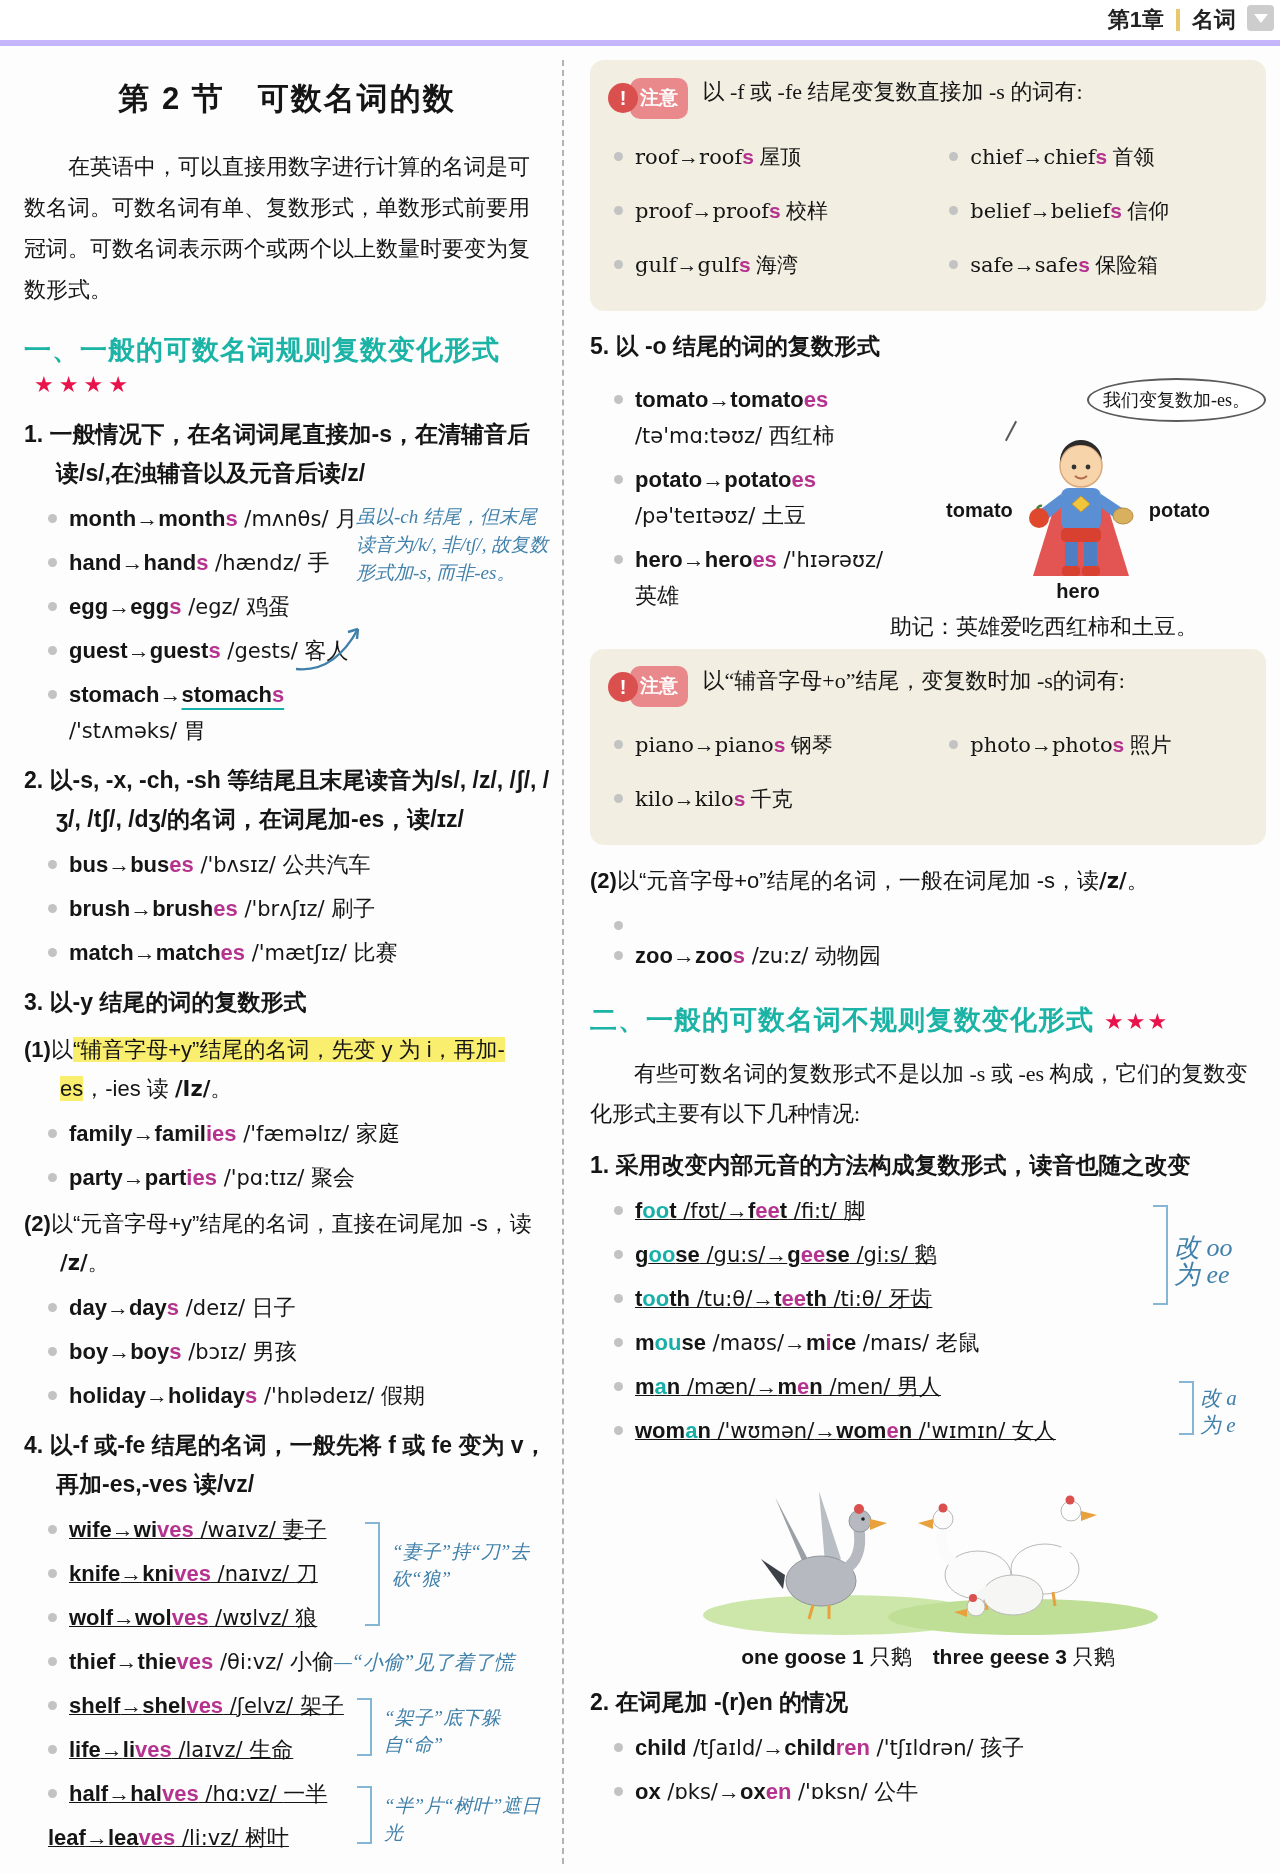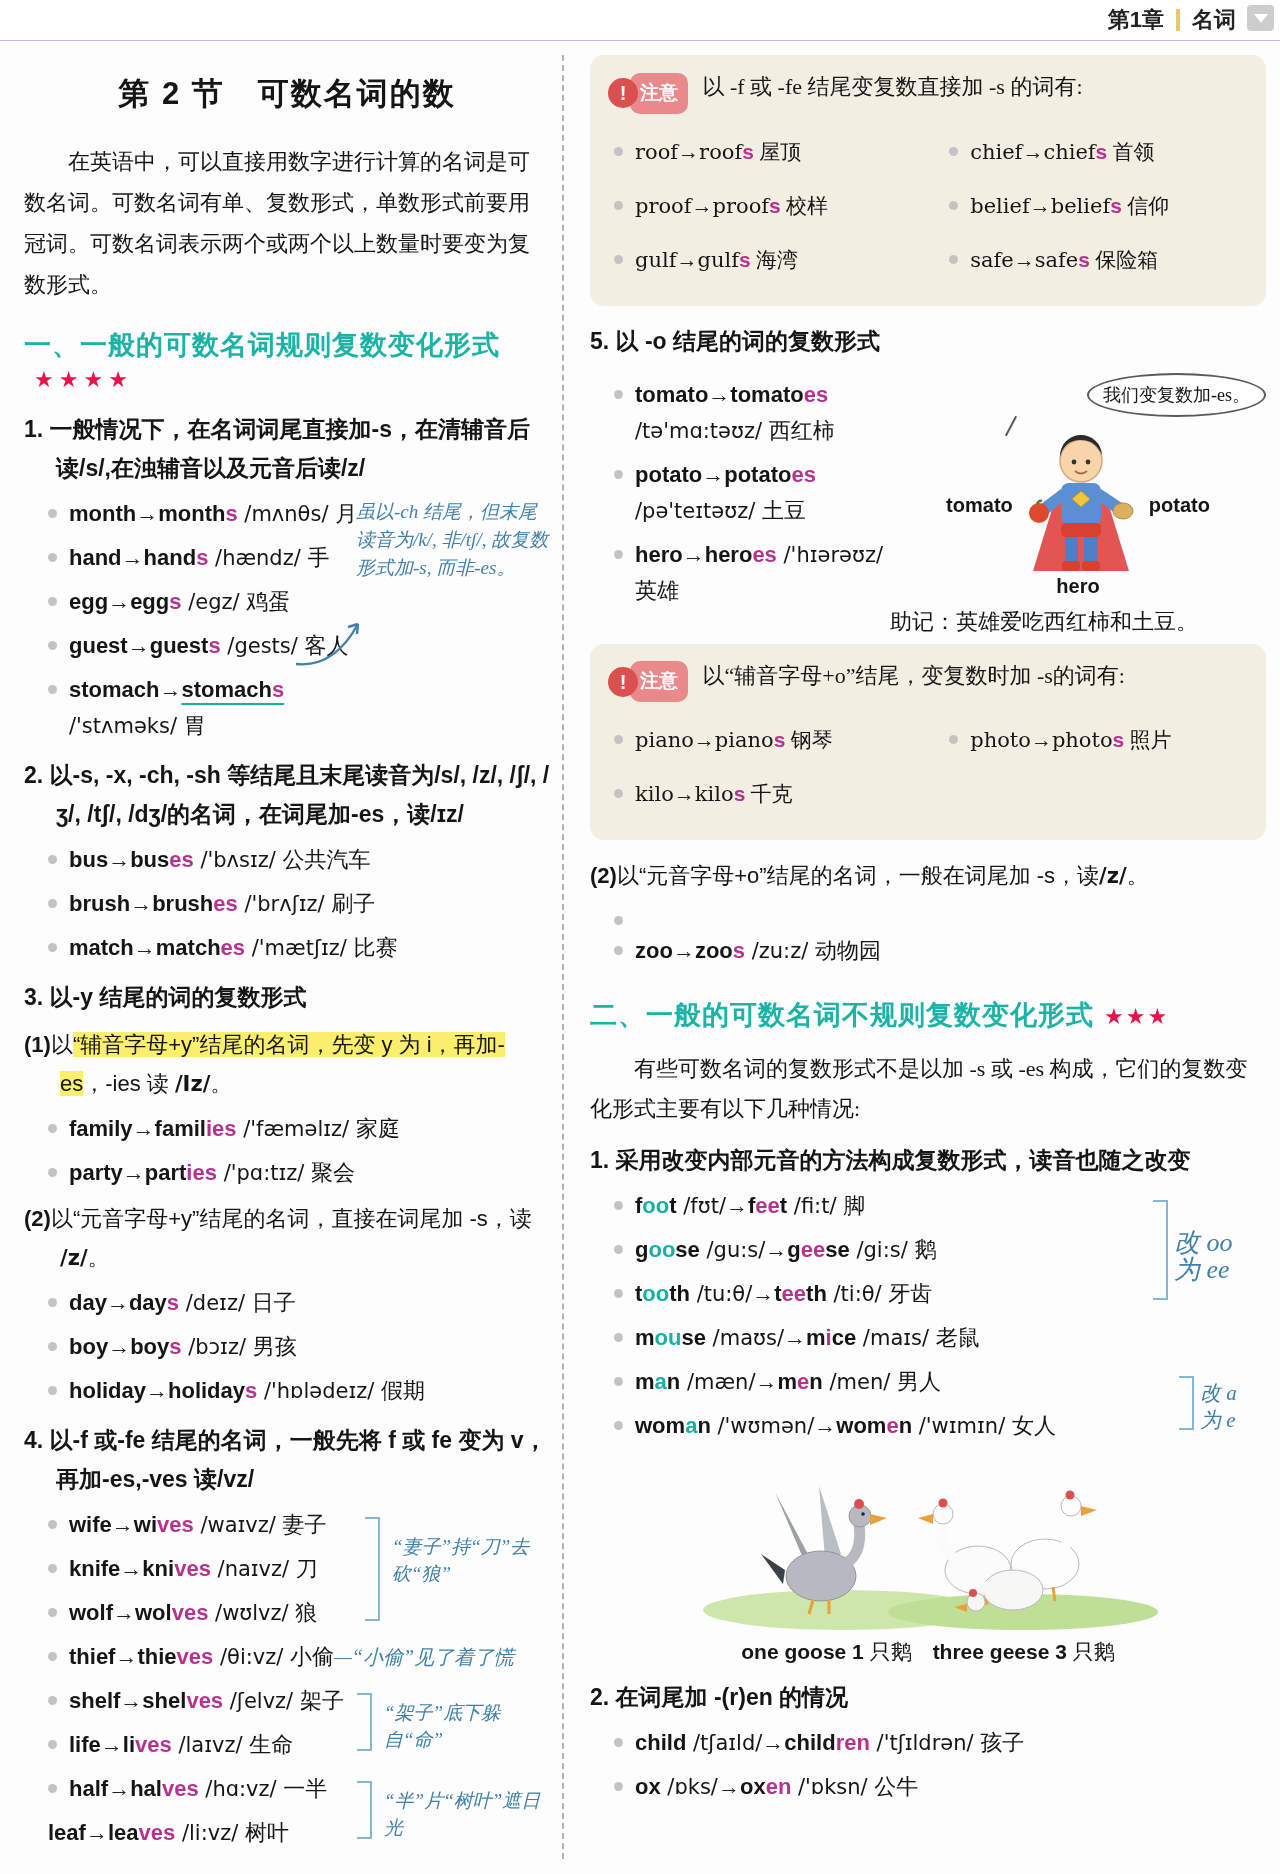--- a/index.html
+++ b/index.html
@@ -2,21 +2,21 @@
 <html><head>
 <meta charset="utf-8">
 <style>
   html,body{margin:0;padding:0;}
   body{
     width:1280px;height:1874px;background:#fdfdfd;color:#151515;
     font-family:"Liberation Sans",sans-serif;position:relative;overflow:hidden;
   }
   
   .header{height:40px;display:flex;justify-content:flex-end;align-items:center;
-    gap:12px;padding-right:44px;border-bottom:1px solid #c4b5fd;background:#fff;position:relative;}
+    gap:12px;padding-right:44px;border-bottom:6px solid #c4b5fd;background:#fff;position:relative;}
   .header .chap,.header .sec{font-size:22px;font-weight:700;color:#222;}
   .header .vbar{width:4px;height:22px;background:#e9c76d;}
   .hd-btn{position:absolute;right:6px;top:5px;width:27px;height:26px;background:#cdcdcd;
     border-radius:4px;display:flex;align-items:center;justify-content:center;cursor:pointer;}
   .chev{width:0;height:0;border-left:7px solid transparent;border-right:7px solid transparent;border-top:9px solid #fff;}
   
   .main{display:flex;align-items:stretch;padding:10px 14px 0 24px;}
   .col-left{width:526px;flex:none;}
   .divider{flex:none;border-left:2px dashed #b3b3b3;margin:4px 10px 0 12px;}
   .col-right{flex:1;padding-left:16px;min-width:0;}
@@ -45,21 +45,21 @@
   .ex-row{display:flex;align-items:flex-start;margin:8px 0;padding-left:24px;}
   .dot{width:9px;height:9px;border-radius:50%;background:#c3c3c3;margin:13px 12px 0 0;flex:none;}
   .ex-text{min-width:0;}
   
   .rule1-wrap{position:relative;}
   .rule1-wrap .ex-text{max-width:320px;}
   .hw-note{position:absolute;left:332px;top:2px;width:196px;color:#4080aa;font-size:19px;
     line-height:28px;font-style:italic;font-family:"Liberation Serif",serif;}
   .arrow1{position:absolute;left:268px;top:116px;}
   
-  .grp{position:relative;}
+  .grp{position:relative;text-decoration:underline;}
   .grp .ex-text{max-width:330px;}
   .bracket{position:absolute;width:13px;border:2px solid #85b7d4;border-left:none;}
   .grp-note{position:absolute;color:#4080aa;font-size:19px;line-height:27px;font-style:italic;
     font-family:"Liberation Serif",serif;}
   
   .note-box{background:#f2efe2;border-radius:14px;padding:14px 18px 10px;margin:4px 0 16px;}
   .note-head{line-height:36px;}
   .badge{display:inline-flex;align-items:center;margin-right:10px;vertical-align:-6px;}
   .badge-circle{width:30px;height:30px;border-radius:50%;background:#d9504e;color:#fff;font-weight:700;
     display:inline-flex;align-items:center;justify-content:center;font-size:20px;position:relative;z-index:1;}

